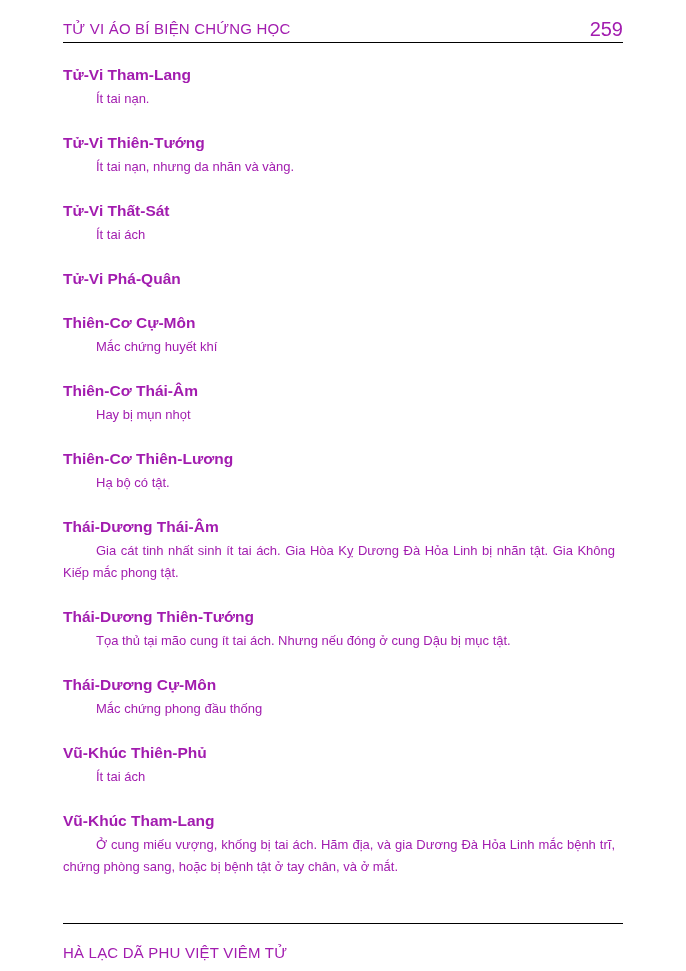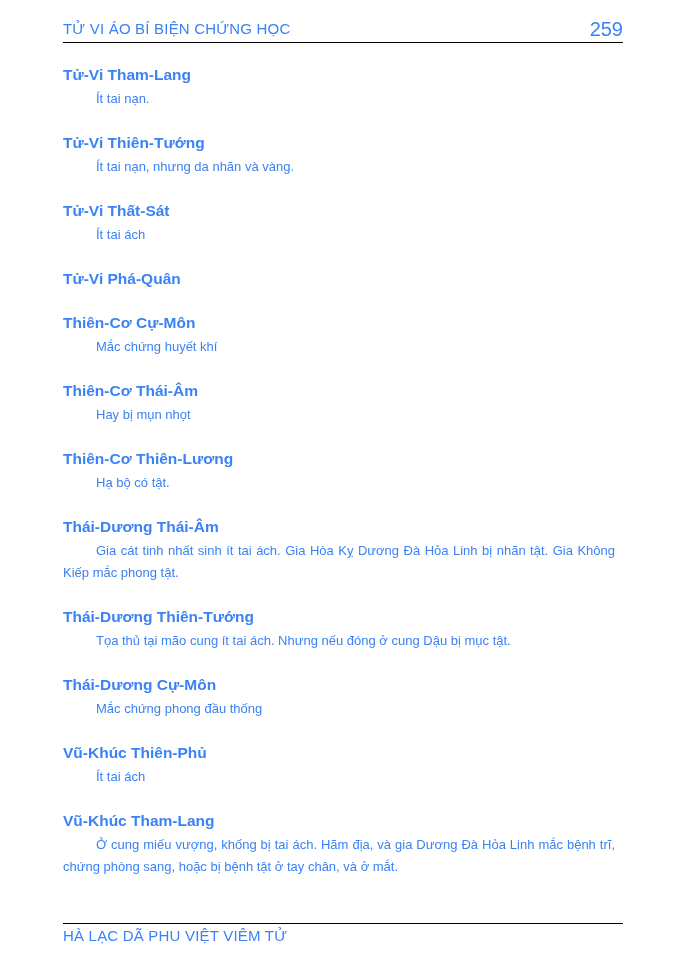--- a/index.html
+++ b/index.html
@@ -5,21 +5,21 @@
   html, body {
     margin: 0;
     padding: 0;
     background: #ffffff;
   }
   .page {
     position: relative;
     width: 686px;
     height: 971px;
     background: #ffffff;
-    color: #3b82f6;
+    color: #a21caf;
     font-family: "Liberation Sans", sans-serif;
     overflow: hidden;
   }
   .header {
     position: absolute;
     left: 63px;
     width: 560px;
     top: 20px;
     display: flex;
     justify-content: space-between;
@@ -58,21 +58,21 @@
     margin: 0;
     text-indent: 33px;
     text-align: justify;
   }
   .footer {
     position: absolute;
     left: 63px;
     width: 560px;
     top: 923px;
     border-top: 1.5px solid #000000;
-    padding-top: 3px;
+    padding-top: 20px;
     font-size: 15px;
     letter-spacing: 0.2px;
   }
 </style>
 </head>
 <body>
 
 <div class="page">
 
   <div class="header">

